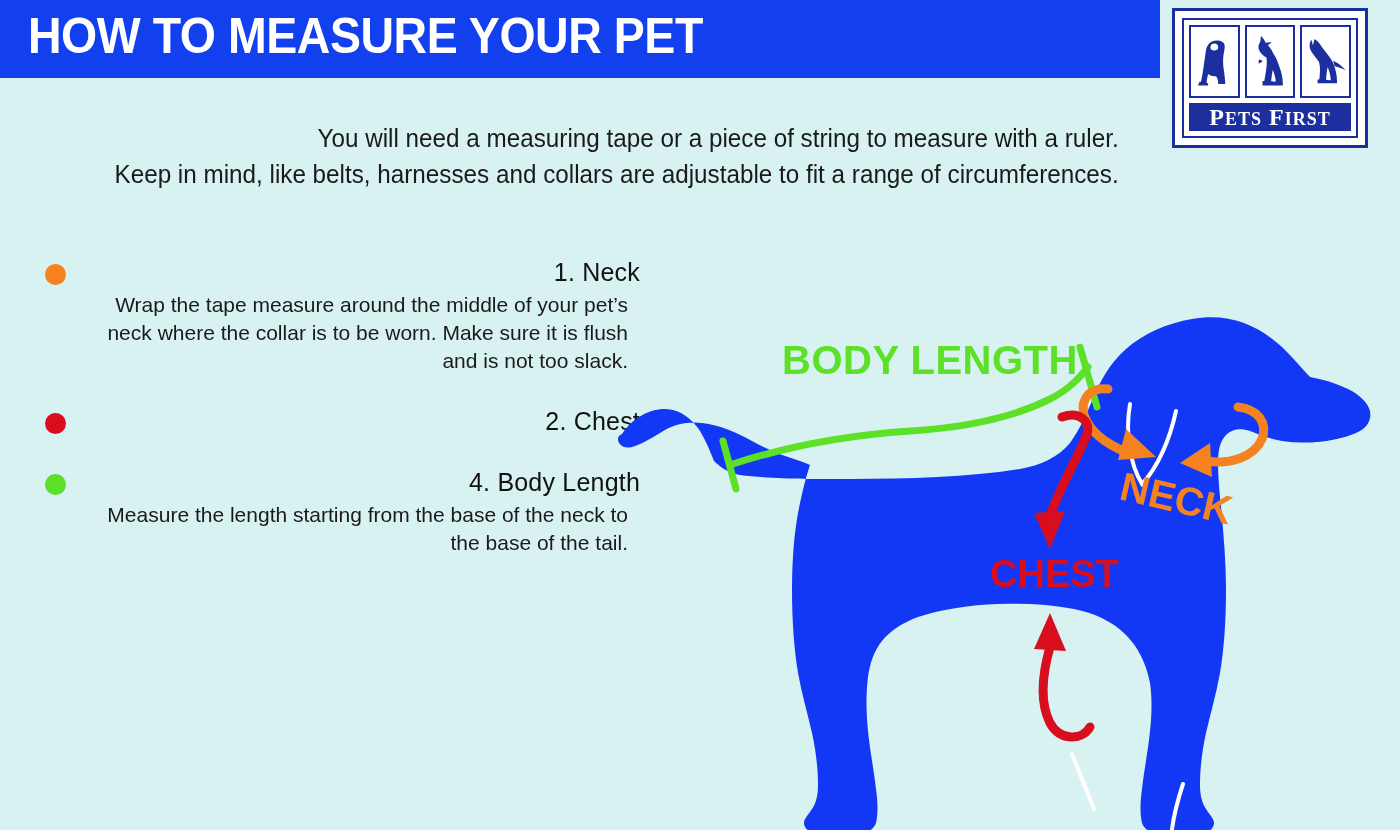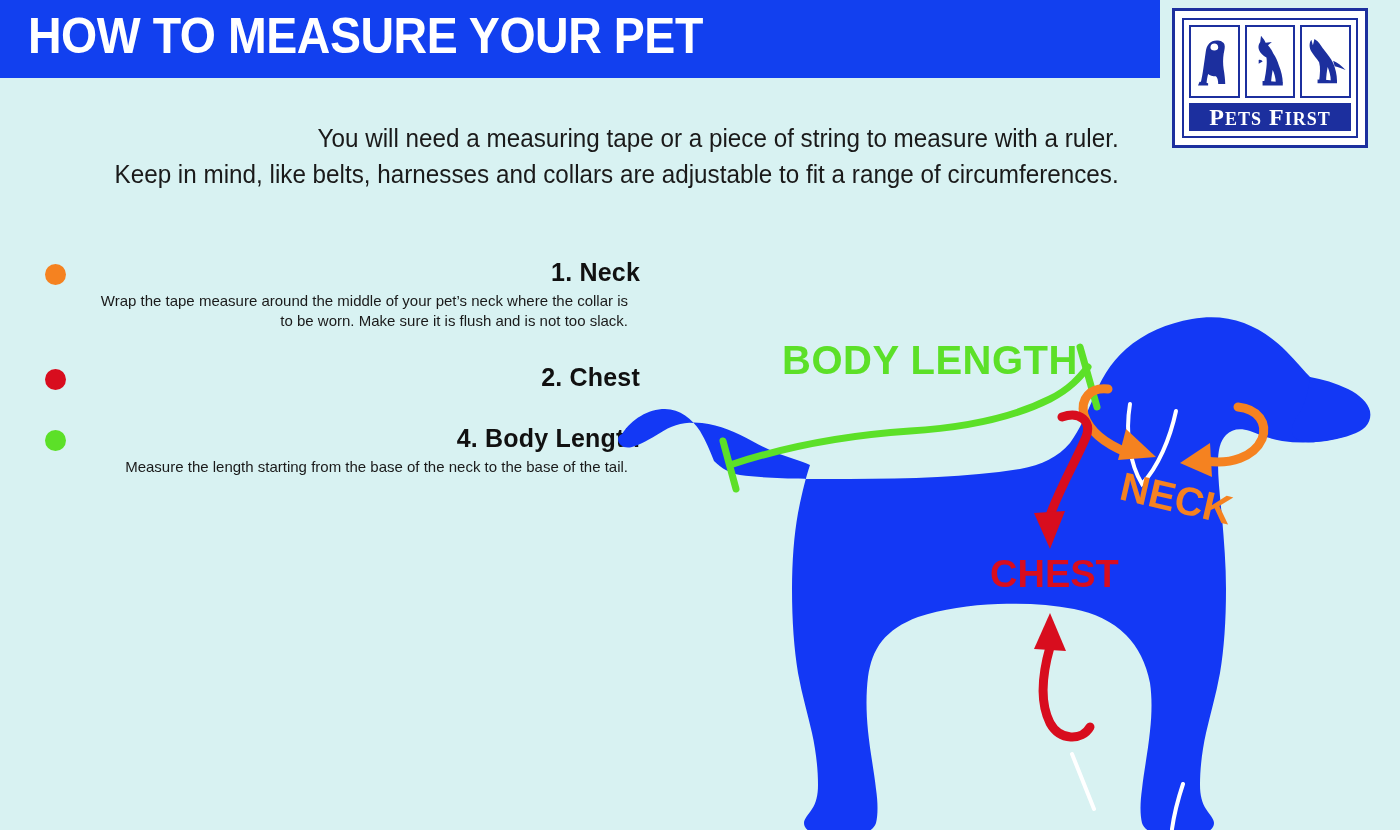--- a/index.html
+++ b/index.html
@@ -128,29 +128,29 @@
   .step-bullet {
     position: absolute;
     left: 5px;
     top: 6px;
     width: 21px;
     height: 21px;
     border-radius: 50%;
   }
   .step-title {
     font-family: "Liberation Sans Narrow", "Liberation Sans", sans-serif;
-    font-weight: bold;
+    font-weight: normal;
     font-size: 25px;
     color: #111111;
     margin: 0 0 4px 0;
     letter-spacing: 0.2px;
   }
   .step-body {
     font-family: "Liberation Sans Narrow", "Liberation Sans", sans-serif;
-    font-size: 15px;
+    font-size: 21px;
     line-height: 1.33;
     color: #1a1a1a;
     width: 540px;
   }
 
   
   #diagram {
     position: absolute;
     left: 610px;
     top: 229px;

